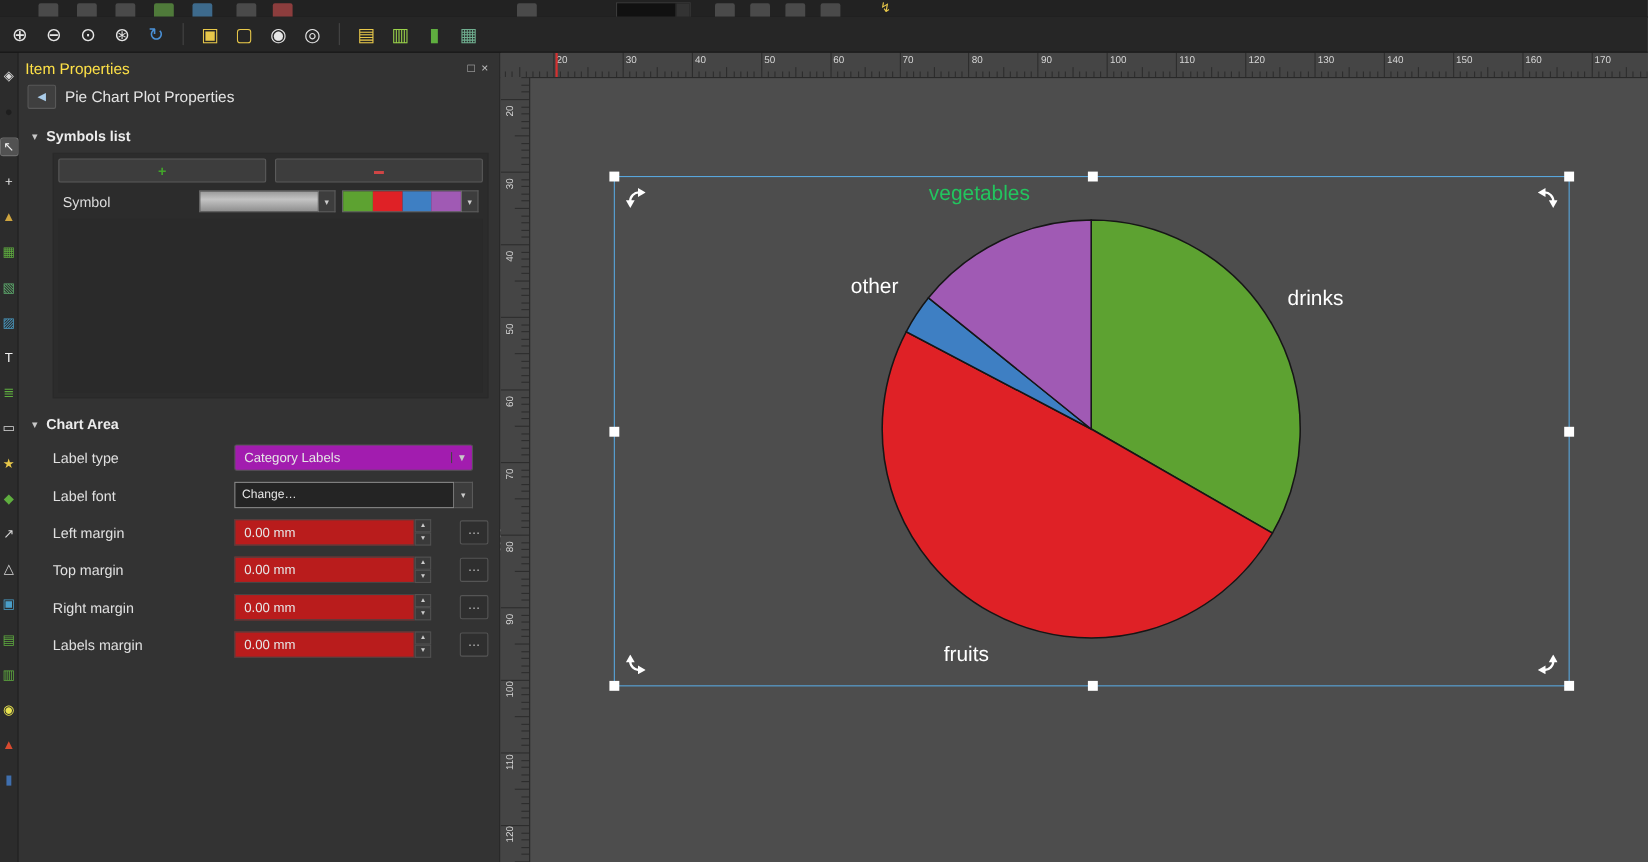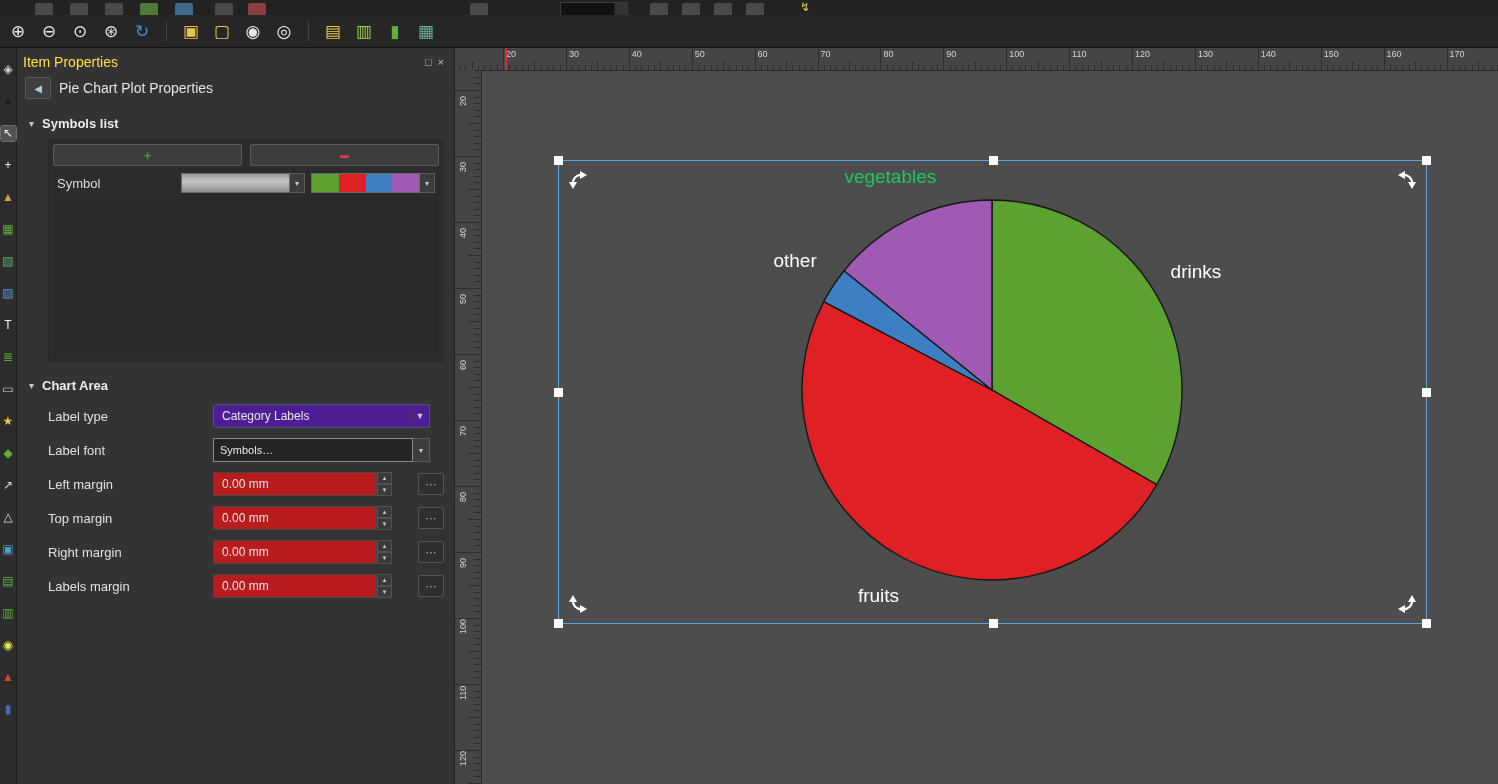--- a/index.html
+++ b/index.html
@@ -49,21 +49,21 @@
   .sym-widget{flex:1;height:20px;display:flex;}
   .sym-preview{flex:1;border:1px solid #6a6a6a;background:linear-gradient(#9a9a9a,#c4c4c4 40%,#8f8f8f);}
   .sym-preview.ramp{display:flex;background:none;}
   .ramp-seg{flex:1;height:100%;}
   .sym-arrow{width:14px;background:#3d3d3d;border:1px solid #5a5a5a;border-left:none;font-size:8px;color:#ccc;
              display:flex;align-items:center;justify-content:center;}
   .sym-list-area{height:158px;background:#2a2a2a;margin-top:2px;}
 
   .ca-row{display:flex;align-items:center;padding:5px 10px 5px 31px;}
   .ca-label{flex:0 0 165px;font-size:13px;color:#e0e0e0;}
-  .combo{width:217px;height:24px;background:#4c1d95;border:1px solid #555;border-radius:2px;display:flex;align-items:center;box-sizing:border-box;}
+  .combo{width:217px;height:24px;background:#a21caf;border:1px solid #555;border-radius:2px;display:flex;align-items:center;box-sizing:border-box;}
   .combo-text{flex:1;font-size:12px;padding-left:8px;color:#e6e6e6;}
   .combo-arrow{width:18px;font-size:9px;color:#c8c8c8;text-align:center;border-left:1px solid #454545;}
   .fontbtn{width:217px;height:24px;display:flex;box-sizing:border-box;}
   .fontbtn-main{flex:1;background:#242424;border:1px solid #8a8a8a;display:flex;align-items:center;padding-left:6px;
                 font-size:11px;color:#e6e6e6;}
   .fontbtn-arrow{width:16px;background:#3d3d3d;border:1px solid #5a5a5a;border-left:none;font-size:8px;color:#ccc;
                  display:flex;align-items:center;justify-content:center;}
   .pushbtn{width:217px;height:24px;background:#3d3d3d;border:1px solid #5a5a5a;border-radius:2px;
            display:flex;align-items:center;justify-content:center;font-size:13px;color:#e6e6e6;box-sizing:border-box;}
   .spin{width:179px;height:24px;display:flex;box-sizing:border-box;}
@@ -210,21 +210,21 @@
     <span class="ca-label">Label type</span>
     <div class="combo">
       <span class="combo-text">Category Labels</span>
       <span class="combo-arrow">▼</span>
     </div>
   </div>
 
   <div class="ca-row">
     <span class="ca-label">Label font</span>
     <div class="fontbtn">
-      <span class="fontbtn-main">Symbols…</span>
+      <span class="fontbtn-main">Change…</span>
       <span class="fontbtn-arrow">▾</span>
     </div>
   </div>
 
 
   <div class="ca-row">
     <span class="ca-label">Left margin</span>
     <div class="spin">
       <span class="spin-field">0.00 mm</span>
       <span class="spin-btns">

